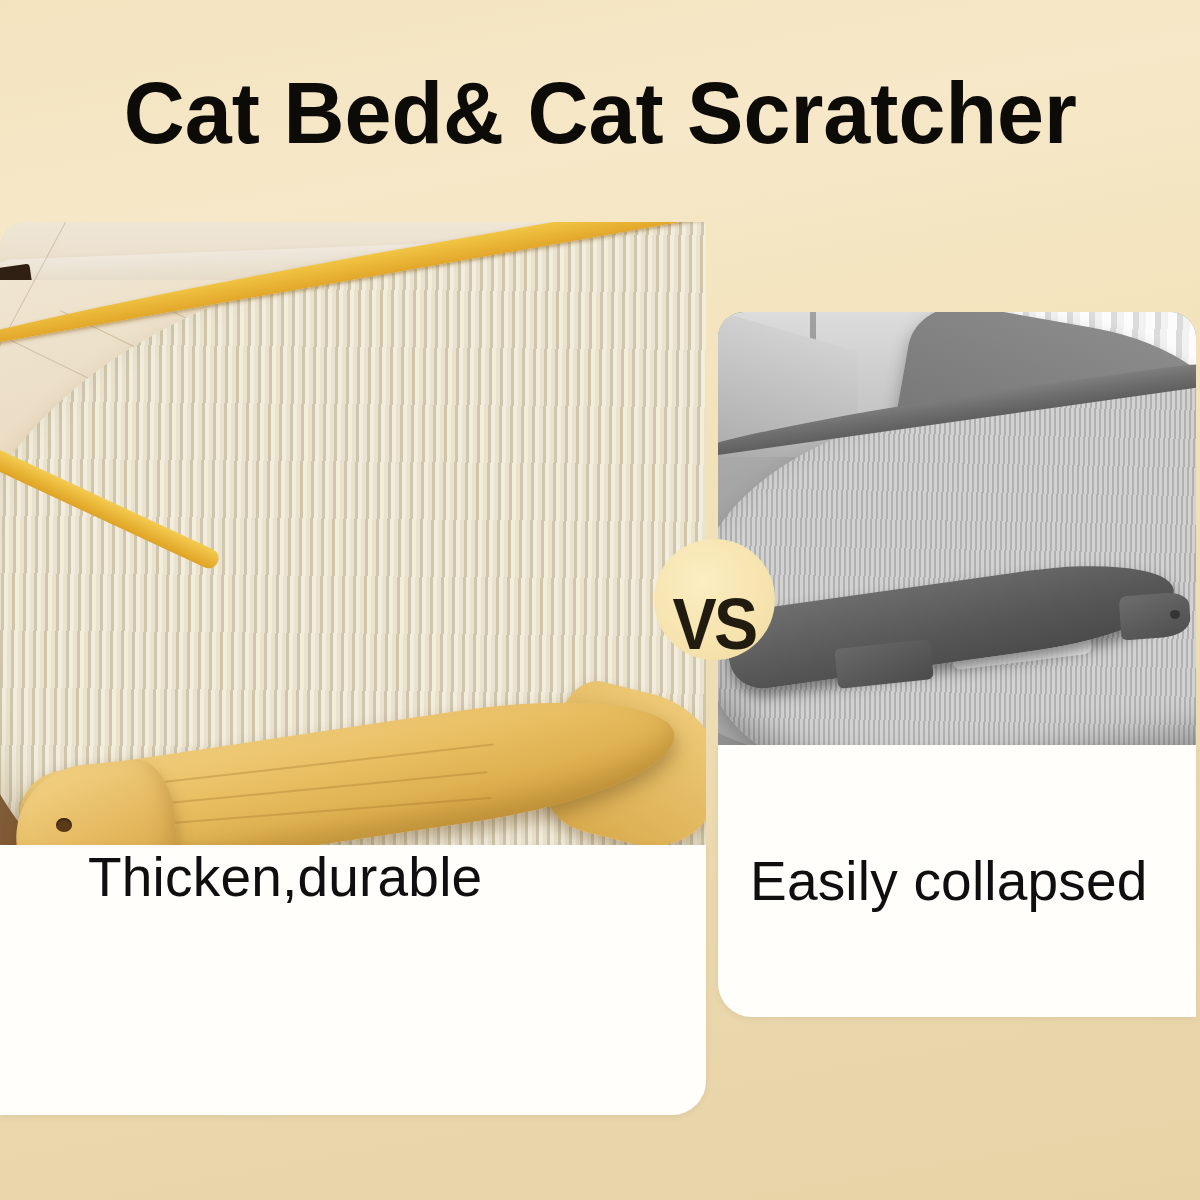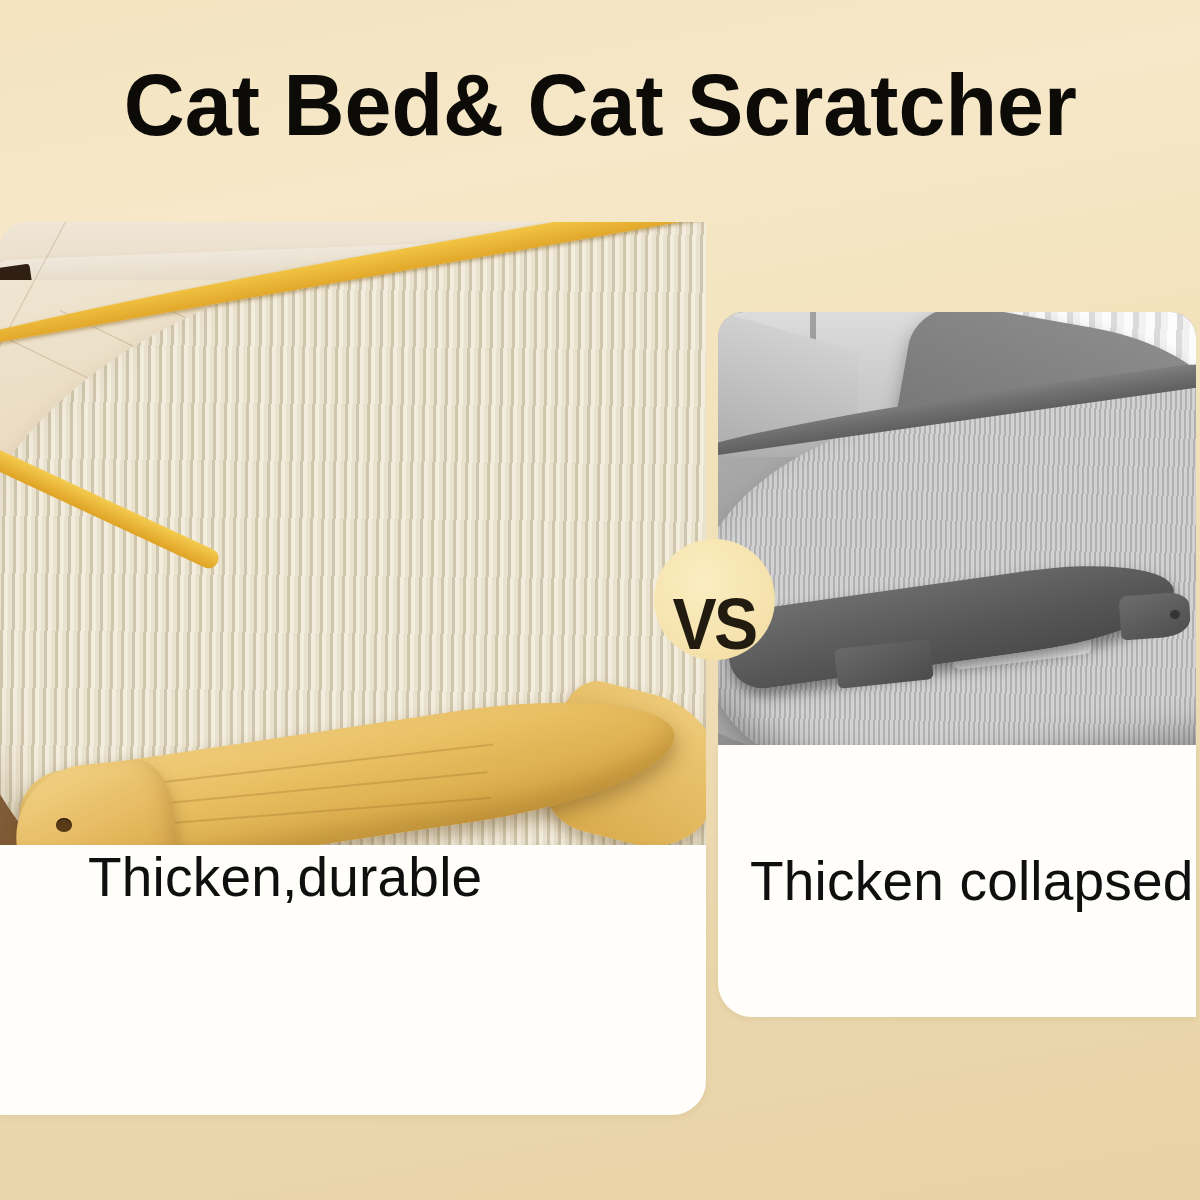--- a/index.html
+++ b/index.html
@@ -5,21 +5,21 @@
   * { margin:0; padding:0; box-sizing:border-box; }
   html, body { width:1200px; height:1200px; }
   body {
     font-family: "Liberation Sans", sans-serif;
     background: linear-gradient(170deg, #f3e3bf 0%, #f6e8c8 18%, #f2e2ba 42%, #ecd9b0 68%, #e8d3a6 100%);
     position:relative; overflow:hidden;
   }
 
   
   .title-bar{
-    position:absolute; left:0; top:0; width:1200px; height:210px;
+    position:absolute; left:0; top:8px; width:1200px; height:210px;
     display:flex; align-items:center; justify-content:center;
   }
   .title{
     font-family:"Liberation Sans", sans-serif;
     font-weight:700; font-size:88px; color:#0d0b08;
     letter-spacing:0px; transform:scaleX(0.96);
     white-space:nowrap; line-height:1;
   }
 
   
@@ -336,14 +336,14 @@
 
 <div class="vs-badge">
   <span class="vs-text">VS</span>
 </div>
 
 <div class="panel caption-left">
   <span class="caption-text">Thicken,durable</span>
 </div>
 
 <div class="panel caption-right">
-  <span class="caption-text">Thicken collapsed</span>
+  <span class="caption-text">Easily collapsed</span>
 </div>
 
 </body></html>

